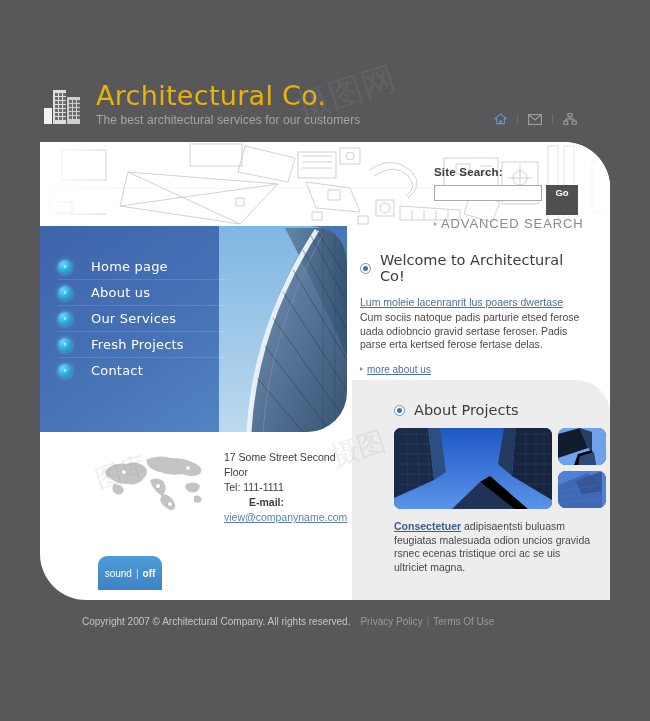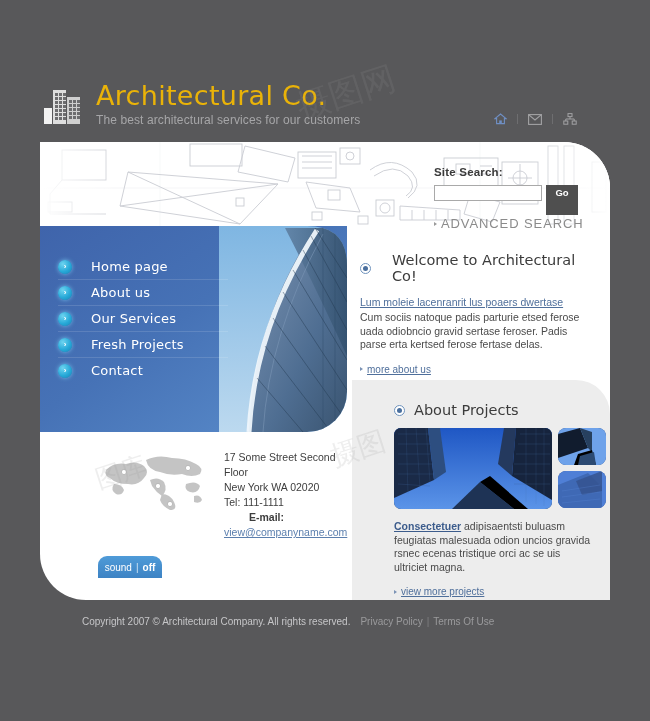--- a/index.html
+++ b/index.html
@@ -229,21 +229,20 @@
 
   
   #welcome {
     position: absolute;
     left: 320px; top: 110px;
     width: 225px;
   }
   .sec-head {
     display: flex; align-items: center;
     margin-bottom: 12px;
-    gap: 12px;
   }
   .sec-dot {
     width: 9px; height: 9px;
     border-radius: 50%;
     border: 1px solid #6f93bd;
     background: #ffffff;
     position: relative;
     margin-right: 9px;
     flex: 0 0 auto;
   }
@@ -354,21 +353,21 @@
   #contact-lines .em-label { font-weight: bold; padding-left: 25px; }
   #contact-lines a {
     color: #5b7fae;
     text-decoration: underline;
   }
 
   
   #sound-tab {
     position: absolute;
     left: 98px; top: 556px;
-    width: 64px; height: 22px;
+    width: 64px; height: 34px;
     background: linear-gradient(180deg, #4f9bd8 0%, #3d83c4 100%);
     border-top-left-radius: 9px;
     border-top-right-radius: 9px;
     display: flex;
     align-items: center;
     justify-content: center;
     color: #ffffff;
     font-size: 10px;
     z-index: 20;
     cursor: pointer;
@@ -694,24 +693,20 @@
               </g>
             </svg>
           </div>
         </div>
       </div>
 
       <div id="project-text">
         <div class="body-copy">
           <a class="proj-strong" href="#">Consectetuer</a><span> adipisaentsti buluasm feugiatas malesuada odion uncios gravida rsnec ecenas tristique orci ac se uis ultriciet magna.</span>
         </div>
-        <div class="more-link">
-          <span class="tri" style="border-left-color:#7b93b5;"></span>
-          <span>view more projects</span>
-        </div>
       </div>
     </div>
 
     <div id="contacts">
       <div id="contacts-body">
         <div id="world-map">
           <svg width="110" height="62" viewBox="0 0 110 62">
             <g fill="#c4c4c4">
               <path d="M6 20 Q14 12 26 14 Q36 10 44 16 Q50 22 44 28 Q38 36 28 34 Q16 34 10 28 Q4 26 6 20 Z"></path>
               <path d="M46 10 Q58 4 72 8 Q86 8 96 14 Q104 18 100 24 Q92 28 82 24 Q70 26 60 22 Q48 20 46 10 Z"></path>
@@ -724,21 +719,20 @@
             <g fill="#ffffff" stroke="#b0b0b0" stroke-width="0.8">
               <circle cx="24" cy="22" r="2.6"></circle>
               <circle cx="88" cy="18" r="2.6"></circle>
               <circle cx="58" cy="36" r="2.6"></circle>
               <circle cx="70" cy="54" r="2.6"></circle>
             </g>
           </svg>
         </div>
         <div id="contact-lines">
           <div>17 Some Street Second Floor</div>
-          <div>New York WA 02020</div>
           <div>Tel: 111-1111</div>
           <div>
             <span class="em-label">E-mail:</span>
             <a href="#">view@companyname.com</a>
           </div>
         </div>
       </div>
     </div>
 
   </div>

